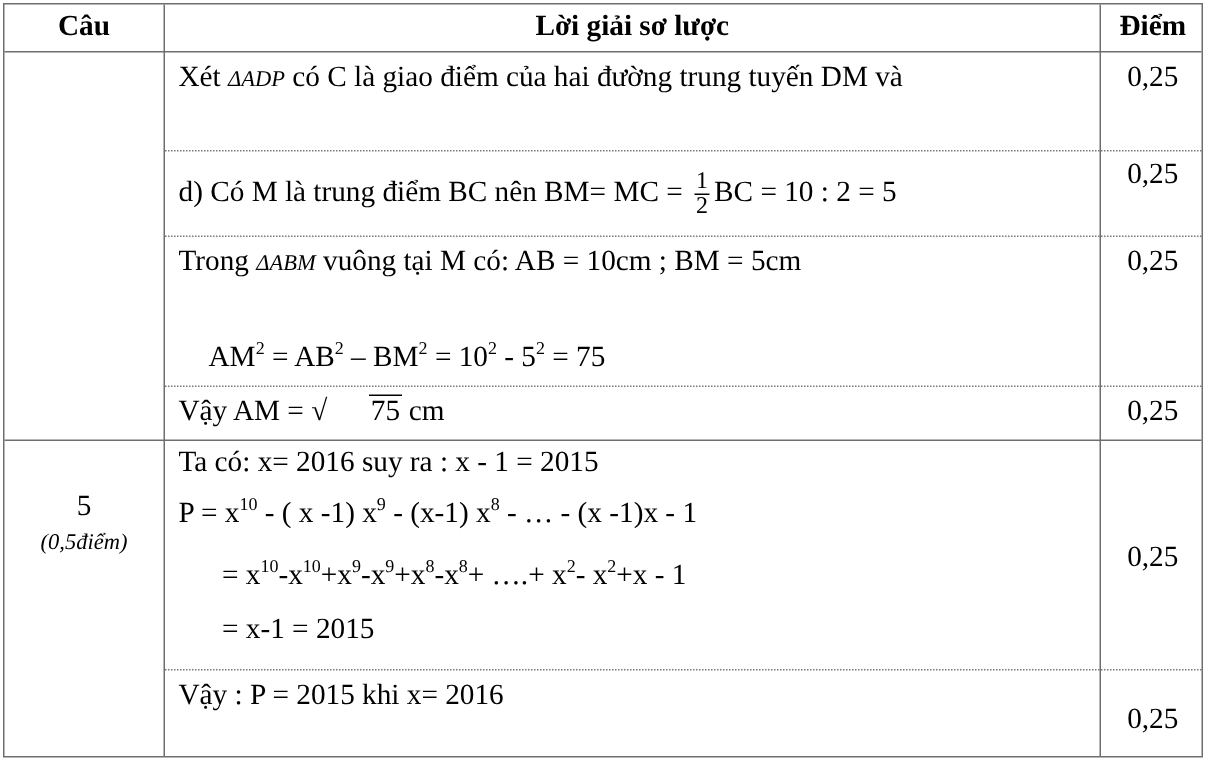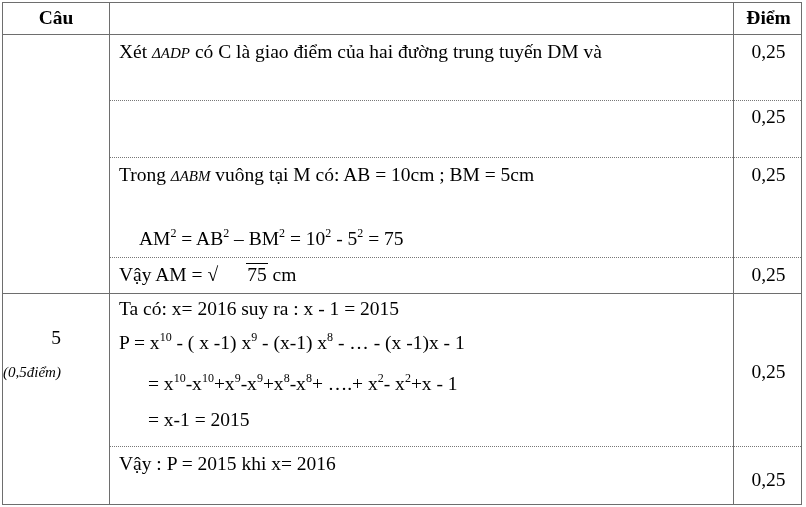--- a/index.html
+++ b/index.html
@@ -32,42 +32,46 @@
   <div class="hline" style="left:0; right:0; top:31px"></div>
 
   <div class="hline" style="left:0; right:0; top:290px"></div>
 
   <div class="dline" style="left:107px; right:0; top:97px"></div>
   <div class="dline" style="left:107px; right:0; top:154px"></div>
   <div class="dline" style="left:107px; right:0; top:254px"></div>
   <div class="dline" style="left:107px; right:0; top:443px"></div>
 
   <div class="cell hdr" style="left:0; width:106px; top:0; text-align:center">Câu</div>
+  <div class="cell hdr" style="left:107px; width:623px; top:0; text-align:center">Lời giải sơ lược</div>
   <div class="cell hdr" style="left:731px; width:69px; top:0; text-align:center">Điểm</div>
 
   <div class="cell" style="left:116px; top:34px">
     <span>Xét </span><span class="tri">ΔADP</span><span> có C là giao điểm của hai đường trung tuyến  DM  và</span>
   </div>
   <div class="cell" style="left:731px; width:69px; top:34px; text-align:center">0,25</div>
 
+  <div class="cell" style="left:116px; top:110px">
+    <span>d) Có M là trung điểm  BC nên BM= MC = </span><span class="frac"><span class="num">1</span><span>2</span></span><span>BC = 10 : 2 = 5</span>
+  </div>
   <div class="cell" style="left:733px; width:65px; top:99px; text-align:center">0,25</div>
 
   <div class="cell" style="left:116px; top:157px">
     <span>Trong  </span><span class="tri">ΔABM</span><span>  vuông tại M có: AB = 10cm ; BM = 5cm</span>
   </div>
   <div class="cell" style="left:136px; top:221px">AM<sup>2</sup> = AB<sup>2</sup> – BM<sup>2</sup> =  10<sup>2</sup> - 5<sup>2</sup> = 75</div>
   <div class="cell" style="left:731px; width:69px; top:157px; text-align:center">0,25</div>
 
   <div class="cell" style="left:116px; top:257px">
     <span>Vậy AM = </span><span class="sqrt">√<span class="rad">75</span></span><span> cm</span>
   </div>
   <div class="cell" style="left:731px; width:69px; top:257px; text-align:center">0,25</div>
 
   <div class="cell" style="left:0; width:106px; top:320px; text-align:center">5</div>
-  <div class="cell small-it" style="left:0; width:106px; top:354px; text-align:left">(0,5điểm)</div>
+  <div class="cell small-it" style="left:0; width:106px; top:344px; text-align:center">(0,5điểm)</div>
 
   <div class="cell" style="left:116px; top:291px">Ta có:  x= 2016   suy ra :    x - 1 = 2015</div>
   <div class="cell" style="left:116px; top:325px">P  =  x<sup>10</sup> - ( x -1) x<sup>9</sup>  -  (x-1) x<sup>8</sup> -  … - (x -1)x -  1</div>
   <div class="cell" style="left:145px; top:366px">=   x<sup>10</sup>-x<sup>10</sup>+x<sup>9</sup>-x<sup>9</sup>+x<sup>8</sup>-x<sup>8</sup>+ ….+ x<sup>2</sup>- x<sup>2</sup>+x - 1</div>
   <div class="cell" style="left:145px; top:402px">= x-1 = 2015</div>
   <div class="cell" style="left:731px; width:69px; top:354px; text-align:center">0,25</div>
 
   <div class="cell" style="left:116px; top:446px">Vậy : P = 2015 khi x= 2016</div>
   <div class="cell" style="left:731px; width:69px; top:462px; text-align:center">0,25</div>
 </div>

